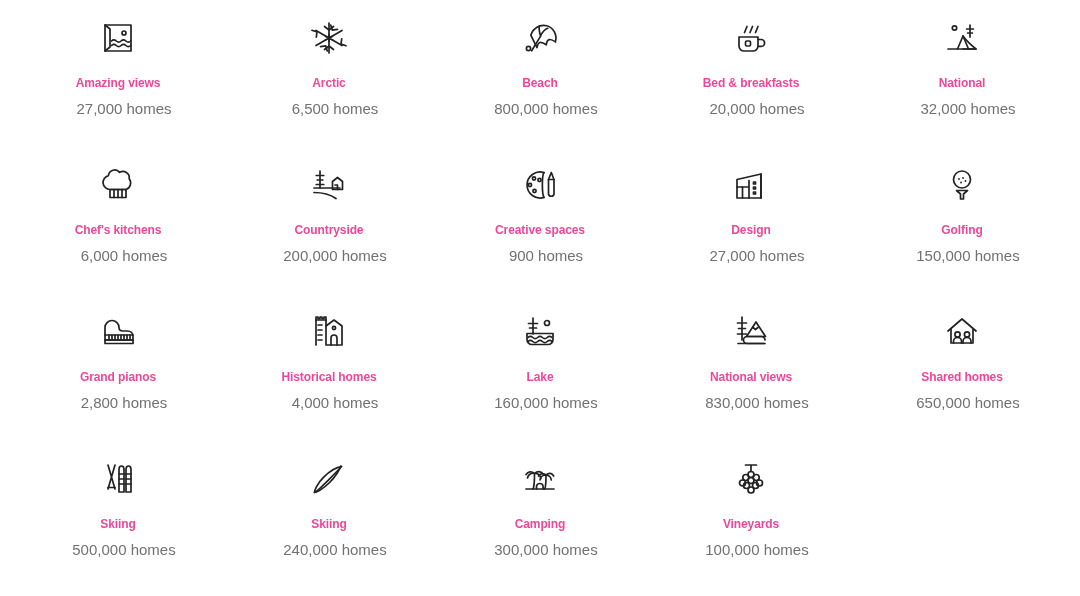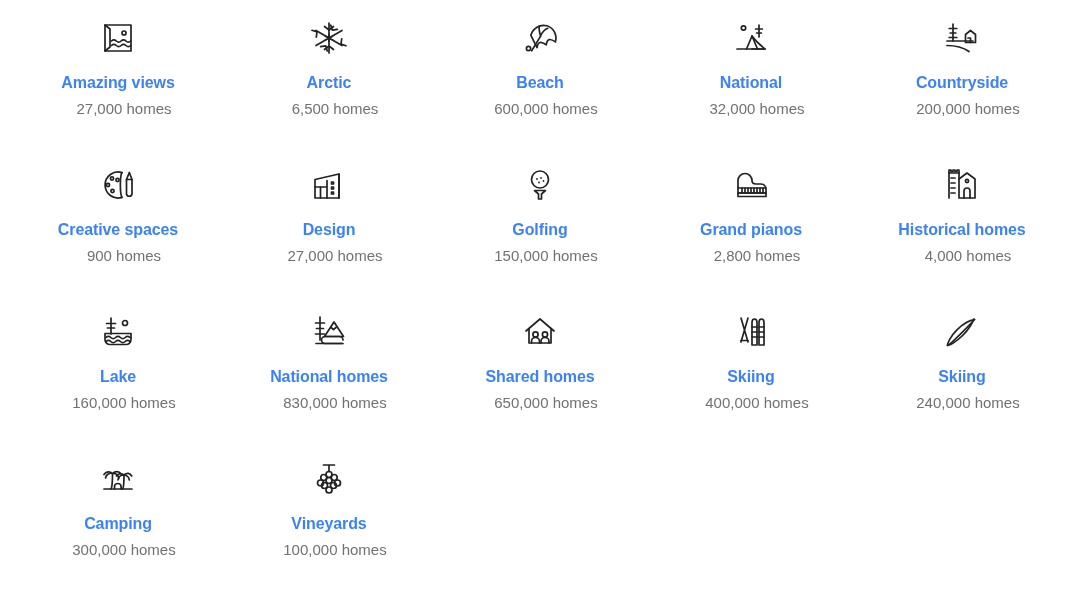--- a/index.html
+++ b/index.html
@@ -46,23 +46,23 @@
     display: block;
     width: 36px;
     height: 36px;
     stroke: #222222;
     stroke-width: 1.7;
     fill: none;
     stroke-linecap: round;
     stroke-linejoin: round;
   }
   .tile-title {
-    font-size: 16px;
+    font-size: 12px;
     font-weight: bold;
-    color: #3b82f6;
+    color: #ec4899;
     line-height: 22px;
     letter-spacing: -0.1px;
     white-space: nowrap;
   }
   .tile-count {
     font-size: 15px;
     font-weight: normal;
     color: #717171;
     line-height: 21px;
     margin-top: 4px;
@@ -103,34 +103,57 @@
     <div class="tile">
       <div class="tile-icon">
         <svg viewBox="0 0 36 36">
           <path d="M8.8 15.2c2-7 9.2-11.3 16-9.4s10.6 9.2 8.6 16.1c0 0-4.2-2.9-6.3-2.3s-2.9 5.2-2.9 5.2-4.2-2.9-6.3-2.3-2.9 5.2-2.9 5.2z"></path>
           <path d="M17.4 5.9c-.9 3.2 1.2 10.2 1.2 10.2M25.8 8.3c-3.3.9-7.2 7-7.2 7"></path>
           <path d="M18.6 16.1L9.7 30.8"></path>
           <circle cx="6.5" cy="28.5" r="2.1"></circle>
         </svg>
       </div>
       <div class="tile-title">Beach</div>
-      <div class="tile-count">600,000 homes</div>
+      <div class="tile-count">800,000 homes</div>
+    </div>
+    <div class="tile">
+      <div class="tile-icon">
+        <svg viewBox="0 0 36 36">
+          <path d="M6 17h19v9a5 5 0 0 1-5 5h-9a5 5 0 0 1-5-5z"></path>
+          <path d="M25 19.5h3.2a3.4 3.4 0 0 1 0 6.8H25"></path>
+          <rect x="12.5" y="21" width="5" height="5" rx="1.2"></rect>
+          <path d="M11.5 12.5l2.5-6M17 12.5l2.5-6M22.5 12.5l2.5-6"></path>
+        </svg>
+      </div>
+      <div class="tile-title">Bed &amp; breakfasts</div>
+      <div class="tile-count">20,000 homes</div>
     </div>
     <div class="tile">
       <div class="tile-icon">
         <svg viewBox="0 0 36 36">
           <path d="M4 29h28"></path>
           <path d="M13.5 29l5.5-13 5.5 13"></path>
           <path d="M19 16c2.6 3.6 7.5 8.6 13 13H19"></path>
           <path d="M26 5v12M22.6 9h6.8M23.6 13h4.8"></path>
           <circle cx="10.5" cy="8" r="2.2"></circle>
         </svg>
       </div>
       <div class="tile-title">National</div>
       <div class="tile-count">32,000 homes</div>
+    </div>
+    <div class="tile">
+      <div class="tile-icon">
+        <svg viewBox="0 0 36 36">
+          <path d="M10 22.5a7 7 0 0 1-1.6-13.8 6.3 6.3 0 0 1 11.2-3.3 6.3 6.3 0 0 1 9.6 6.3 7 7 0 0 1-3.2 10.8z"></path>
+          <path d="M10 22.5h16v8H10z"></path>
+          <path d="M14 22.5v8M18 22.5v8M22 22.5v8"></path>
+        </svg>
+      </div>
+      <div class="tile-title">Chef's kitchens</div>
+      <div class="tile-count">6,000 homes</div>
     </div>
     <div class="tile">
       <div class="tile-icon">
         <svg viewBox="0 0 36 36">
           <path d="M21.5 22.5v-8l5-4 5 4v8z"></path>
           <path d="M26.5 22.5v-4.5h-2.5"></path>
           <path d="M9 4v17M5.2 8.5h7.6M6.2 13h5.6M5.2 17.5h7.6"></path>
           <path d="M3 21h26"></path>
           <path d="M3 25.5c9 0 17 2.5 22 6"></path>
         </svg>
@@ -225,21 +248,21 @@
     <div class="tile">
       <div class="tile-icon">
         <svg viewBox="0 0 36 36">
           <path d="M9 3v23M4.5 9h9M5.5 14.5h7M4.5 20h9"></path>
           <path d="M13.5 22.5L23 8l9.5 14.5z"></path>
           <path d="M20 13.5l2.5 2 2.5-2"></path>
           <path d="M32 26c0-2-1.6-3.5-3.5-3.5H14a3.5 3.5 0 0 0 0 7h17"></path>
           <path d="M5 29.5h27"></path>
         </svg>
       </div>
-      <div class="tile-title">National homes</div>
+      <div class="tile-title">National views</div>
       <div class="tile-count">830,000 homes</div>
     </div>
     <div class="tile">
       <div class="tile-icon">
         <svg viewBox="0 0 36 36">
           <path d="M4 17L18 5l14 12"></path>
           <path d="M7 14.5V29h22V14.5"></path>
           <circle cx="13.5" cy="20.5" r="2.6"></circle>
           <circle cx="23" cy="20.5" r="2.6"></circle>
           <path d="M9.5 29v-1.6a4 4 0 0 1 8 0V29"></path>
@@ -253,21 +276,21 @@
       <div class="tile-icon">
         <svg viewBox="0 0 36 36">
           <path d="M8 4l7 24M15 4L8 28"></path>
           <path d="M8 26.5h7"></path>
           <path d="M19 8.5c0-2 1-3.5 2.5-3.5S24 6.5 24 8.5V31h-5z"></path>
           <path d="M26 8.5c0-2 1-3.5 2.5-3.5S31 6.5 31 8.5V31h-5z"></path>
           <path d="M19 13h5M26 13h5M19 18h5M26 18h5M19 23h5M26 23h5"></path>
         </svg>
       </div>
       <div class="tile-title">Skiing</div>
-      <div class="tile-count">400,000 homes</div>
+      <div class="tile-count">500,000 homes</div>
     </div>
     <div class="tile">
       <div class="tile-icon">
         <svg viewBox="0 0 36 36">
           <path d="M30.5 5.5c-4 .4-11.5 4.3-17.8 10.6S3.4 29.3 3.5 31.4c2.1.1 8.8-3.6 15.1-9.9s10.6-13.8 11-16.3z"></path>
           <path d="M30.5 5.5c-2 2.3-24 25.3-27 25.9"></path>
         </svg>
       </div>
       <div class="tile-title">Skiing</div>
       <div class="tile-count">240,000 homes</div>

